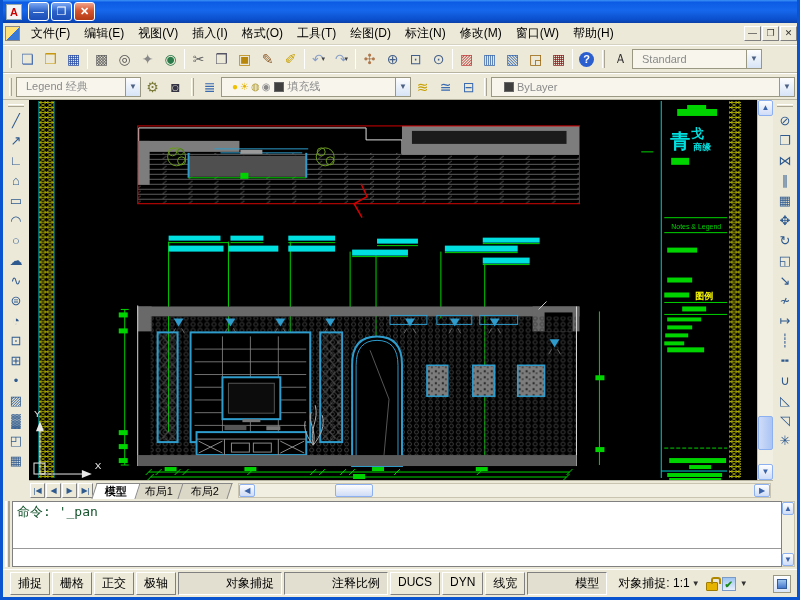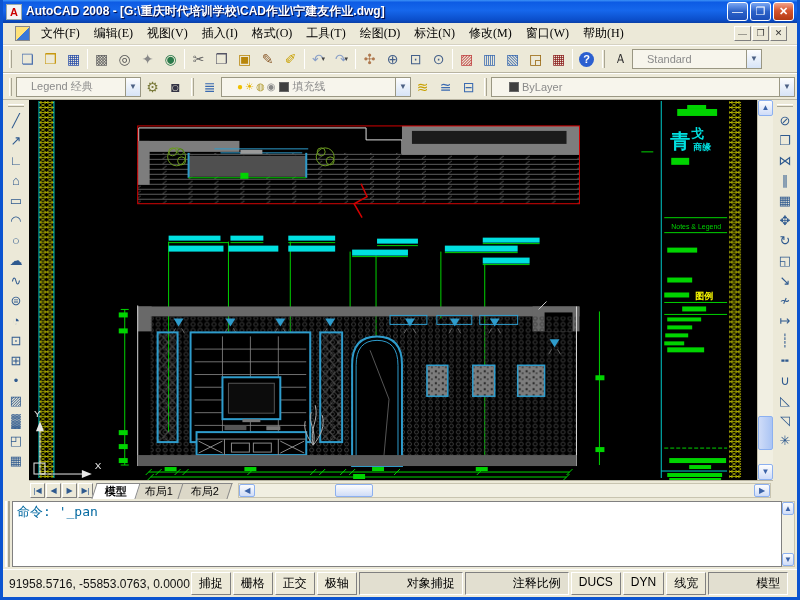--- a/index.html
+++ b/index.html
@@ -9,39 +9,39 @@
   
   .titlebar{height:23px;flex:0 0 23px;display:flex;align-items:center;padding:0 3px;
     background:linear-gradient(180deg,#3d93f8 0%,#0d5be4 10%,#1667ec 45%,#0b4fcc 85%,#0a3fa6 100%);color:#fff;}
   .app-icon{width:16px;height:16px;background:#f4f4f4;border:1px solid #9aa;color:#c00;font-weight:bold;
     font-size:11px;line-height:14px;text-align:center;margin-right:4px;}
   .title{font-size:12px;font-weight:bold;flex:1;white-space:nowrap;overflow:hidden;text-shadow:1px 1px 1px #003;}
   .winbtn{width:21px;height:19px;margin-left:2px;border:1px solid #fff;border-radius:3px;color:#fff;
     font-size:11px;line-height:17px;text-align:center;background:linear-gradient(#7aa7f4,#2c62c8 50%,#1b4eb8);}
   .winbtn.close{background:linear-gradient(#f2a48c,#d6552f 45%,#b33a14);font-weight:bold;}
   
-  .menubar{height:22px;flex:0 0 22px;display:flex;align-items:center;background:#ece9d8;border-bottom:1px solid #d6d2c2;padding:0 10px;font-family:Liberation Serif, serif;}
+  .menubar{height:22px;flex:0 0 22px;display:flex;align-items:center;background:#ece9d8;border-bottom:1px solid #d6d2c2;padding:0 0;}
   .doc-icon{width:15px;height:15px;margin:0 4px 0 2px;background:linear-gradient(135deg,#ffe27a 50%,#3a78d8 50%);border:1px solid #888;}
   .mitem{font-size:12px;padding:2px 7px;color:#000;white-space:nowrap;}
   .mdi{margin-left:auto;display:flex;}
   .mdibtn{width:17px;height:15px;border:1px solid;border-color:#fff #808080 #808080 #fff;background:#ece9d8;
     font-size:9px;line-height:13px;text-align:center;color:#333;margin-left:1px;}
   
   .tb{display:flex;align-items:center;background:#ece9d8;border-top:1px solid #fff;border-bottom:1px solid #b8b4a2;padding:1px 2px;}
   .tb1{height:28px;flex:0 0 28px;}
   .tb2{height:27px;flex:0 0 27px;}
   .grip{width:3px;height:18px;border-left:1px solid #fff;border-right:1px solid #a9a592;margin:0 4px;}
   .vgrip{height:3px;width:16px;border-top:1px solid #fff;border-bottom:1px solid #a9a592;margin:3px auto;}
   .tbtn{width:23px;height:22px;display:flex;align-items:center;justify-content:center;font-size:14px;position:relative;}
   .tbtn.help-style span{background:#2b5fd0;color:#fff;border-radius:8px;width:15px;height:15px;line-height:15px;
     text-align:center;font-weight:bold;font-size:11px;}
   .ddarrow{font-size:7px;color:#444;margin-left:-2px;}
   .sep{width:1px;height:20px;background:#b8b4a2;border-right:1px solid #fff;margin:0 2px;}
   .combo{height:20px;background:#f7f5ec;border:1px solid #9a9783;display:flex;align-items:center;
-    font-size:11px;color:#8a8a8a;padding-left:14px;white-space:nowrap;overflow:hidden;}
+    font-size:11px;color:#8a8a8a;padding-left:9px;white-space:nowrap;overflow:hidden;}
   .combo .arrow{margin-left:auto;width:15px;height:100%;background:linear-gradient(#fdfdfd,#d7e4f7);
     border-left:1px solid #9a9783;color:#4d6185;font-size:8px;line-height:18px;text-align:center;flex:0 0 15px;}
   .swatch{width:10px;height:10px;background:#3f3f3f;border:1px solid #666;margin:0 3px;flex:0 0 10px;}
   .lico{font-size:10px;margin:0 1px;}
   
   .main{flex:1;display:flex;overflow:hidden;}
   .vtb{width:26px;flex:0 0 26px;background:#ece9d8;display:flex;flex-direction:column;align-items:center;padding-top:1px;}
   .vtb.right{width:24px;flex:0 0 24px;}
   .vbtn{width:22px;height:20px;display:flex;align-items:center;justify-content:center;font-size:13px;color:#2f5a8f;}
   .center{flex:1;display:flex;flex-direction:column;overflow:hidden;}
@@ -61,22 +61,22 @@
   .tab>span{transform:skewX(18deg);display:inline-block;}
   .tab.active{background:#fff;font-weight:bold;z-index:2;}
   .hscroll{flex:1;display:flex;align-items:center;margin:0 2px 1px 12px;background:#f1efe2;height:15px;border:1px solid #c8c4b0;}
   .hthumb{width:38px;height:13px;margin-left:80px;background:linear-gradient(#fdfdfd,#cfdcf8);border:1px solid #8cb0f0;border-radius:2px;}
   .hsbtn{width:16px;height:13px;flex:0 0 16px;background:linear-gradient(#fdfdfd,#cfdcf8);border:1px solid #8cb0f0;
     border-radius:2px;color:#3a62a8;font-size:8px;line-height:11px;text-align:center;}
   .hspacer{flex:1;}
   
   .cmd{height:70px;flex:0 0 70px;background:#ece9d8;display:flex;padding:2px;}
   .cmd-grip{width:5px;border-left:2px solid #fff;border-right:2px solid #a9a592;margin-right:2px;}
-  .cmd-inner{flex:1;background:#fff;border:1px solid #808080;display:flex;flex-direction:row;
-    font-family:"DejaVu Sans Mono",monospace;font-size:13px;color:#0369a1;}
+  .cmd-inner{flex:1;background:#fff;border:1px solid #808080;display:flex;flex-direction:column;
+    font-family:"DejaVu Sans Mono",monospace;font-size:13px;color:#14532d;}
   .cmd-hist{flex:1;padding:2px 4px;line-height:16px;}
   .cmd-input{height:18px;border-top:1px solid #999;}
   .cmd-scroll{width:13px;background:#f1efe2;border:1px solid #c8c4b0;border-left:none;display:flex;
     flex-direction:column;justify-content:space-between;}
   .cmd-scroll .sbtn{height:13px;flex:0 0 13px;line-height:11px;}
   
   .statusbar{height:28px;flex:0 0 28px;background:#ece9d8;border-top:1px solid #fff;display:flex;align-items:center;padding:0 6px;}
   .coords{font-size:12px;color:#111;width:230px;white-space:nowrap;}
   .sbn{font-size:12px;padding:2px 7px;margin:0 1px;border:1px solid;border-color:#fff #808080 #808080 #fff;background:#ece9d8;white-space:nowrap;}
   .sbn.pressed{border-color:#808080 #fff #fff #808080;background:#e2dfd0;padding-left:47px;}
@@ -91,21 +91,20 @@
     display:flex;align-items:center;justify-content:center;}
   .cleanbtn .sq{width:10px;height:10px;background:linear-gradient(#9ec5f0,#4477cc);border:1px solid #335a99;}
 </style>
 </head>
 <body>
 
 <div class="window">
 
   <div class="titlebar">
     <span class="app-icon">A</span>
-    <span class="title">AutoCAD 2008 - [G:\重庆时代培训学校\CAD作业\宁建友作业.dwg]</span>
     <span class="winbtn">—</span>
     <span class="winbtn">❐</span>
     <span class="winbtn close">✕</span>
   </div>
 
   <div class="menubar">
     <span class="doc-icon"></span>
     <div id="menu-items" style="display:flex;">
         <span class="mitem">文件(F)</span>
         <span class="mitem">编辑(E)</span>
@@ -568,21 +567,20 @@
       </div>
       <div class="cmd-input"></div>
     </div>
     <div class="cmd-scroll">
       <div class="sbtn">▲</div>
       <div class="sbtn">▼</div>
     </div>
   </div>
 
   <div class="statusbar">
-    <span class="coords">91958.5716, -55853.0763, 0.0000</span>
     <div id="status-toggles" style="display:flex;">
         <span class="sbn">捕捉</span>
         <span class="sbn">栅格</span>
         <span class="sbn">正交</span>
         <span class="sbn">极轴</span>
         <span class="sbn pressed">对象捕捉</span>
         <span class="sbn pressed">注释比例</span>
         <span class="sbn">DUCS</span>
         <span class="sbn">DYN</span>
         <span class="sbn">线宽</span>

